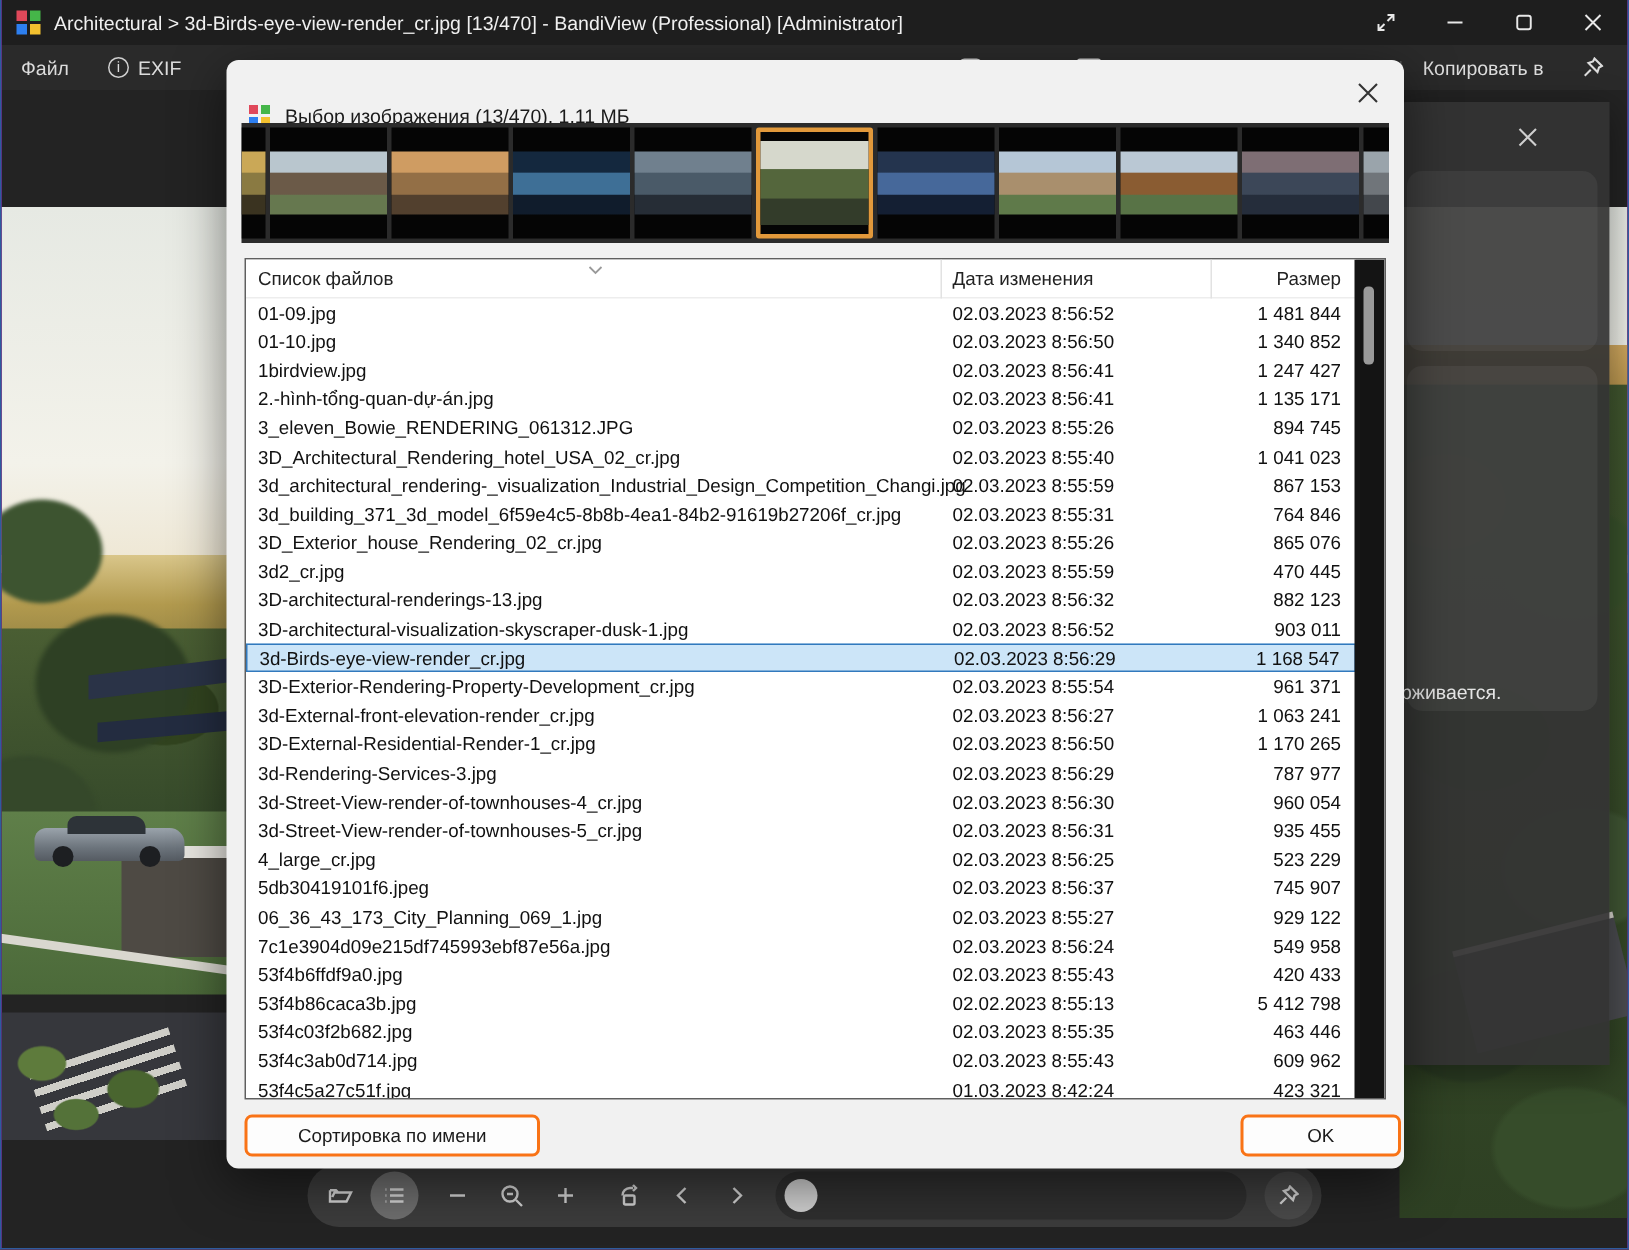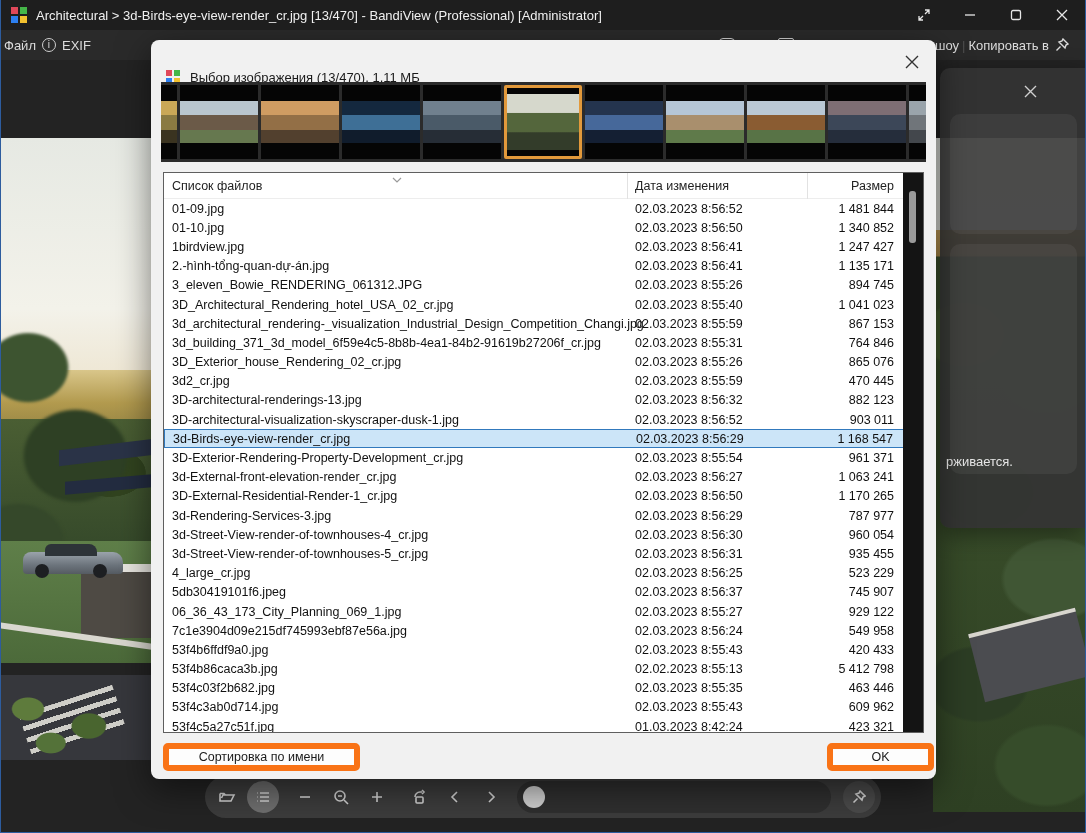--- a/index.html
+++ b/index.html
@@ -13,21 +13,21 @@
   .titlebar{position:absolute;left:0;top:0;width:100%;height:30px;background:#1e1e1e;
     display:flex;align-items:center;color:#f0f0f0;font-size:13px;z-index:30;}
   .appicon{width:16px;height:16px;margin:0 9px 0 10px;display:grid;grid-template-columns:7px 7px;grid-template-rows:7px 7px;gap:2px;}
   .appicon i{display:block;}
   .win-controls{margin-left:auto;display:flex;height:100%;}
   .wbtn{width:46px;height:100%;display:flex;align-items:center;justify-content:center;cursor:default;}
   .wbtn svg{stroke:#e8e8e8;stroke-width:1.3;fill:none;}
   
   .menubar{position:absolute;left:0;top:30px;width:100%;height:30px;background:#2a2a2a;
     display:flex;align-items:center;color:#dcdcdc;font-size:13px;z-index:5;}
-  .mitem{padding:0 3px;display:flex;gap:6px;white-space:nowrap;}
+  .mitem{padding:0 13px;display:flex;align-items:center;gap:6px;white-space:nowrap;}
   .msep{color:#4f4f4f;}
   .menu-right{margin-left:auto;display:flex;align-items:center;}
   .ico-info{width:14px;height:14px;border:1px solid #cfcfcf;border-radius:50%;
     font-size:10px;display:flex;align-items:center;justify-content:center;font-style:normal;}
   .ico-hdr{width:16px;height:12px;border:1px solid #cfcfcf;border-radius:4px;display:inline-block;}
   .ico-img{width:16px;height:12px;border:1px solid #cfcfcf;border-radius:2px;position:relative;display:inline-block;}
   .ico-img:after{content:"";position:absolute;left:2px;bottom:1px;border-left:4px solid transparent;border-right:4px solid transparent;border-bottom:5px solid #cfcfcf;}
   .pin-svg{fill:none;stroke:#dcdcdc;stroke-width:1.4;}
   
   .viewer{position:absolute;left:0;top:60px;width:100%;height:773px;background:#232323;overflow:hidden;z-index:1;}
@@ -76,21 +76,21 @@
       radial-gradient(70px 55px at 20% 18%,#4a6232 55%,transparent 60%),
       radial-gradient(85px 65px at 75% 25%,#38512b 55%,transparent 60%),
       radial-gradient(80px 60px at 35% 45%,#2f4424 55%,transparent 60%),
       radial-gradient(90px 70px at 80% 60%,#405634 55%,transparent 60%),
       radial-gradient(85px 65px at 30% 78%,#2c3d24 55%,transparent 60%),
       radial-gradient(90px 70px at 75% 92%,#364c2a 55%,transparent 60%),
       linear-gradient(180deg,#41572f,#2e4023);}
   .right-road{position:absolute;right:0;top:560px;width:110px;height:70px;background:#4b4c50;
     border-top:4px solid #d8d6ce;transform:rotate(-14deg);}
   
-  .sidepanel{position:absolute;right:0;top:68px;width:145px;height:460px;z-index:8;
+  .sidepanel{position:absolute;right:12px;top:68px;width:145px;height:642px;z-index:8;
     background:rgba(52,52,52,0.93);border-radius:10px 0 0 10px;box-shadow:0 6px 24px rgba(0,0,0,.4);margin-left:44px;}
   .sp-close{position:absolute;right:44px;top:12px;width:22px;height:22px;display:flex;align-items:center;justify-content:center;}
   .sp-close svg{stroke:#cfcfcf;stroke-width:1.4;fill:none;}
   .sp-card{position:absolute;left:10px;right:8px;border-radius:10px;background:rgba(255,255,255,0.055);}
   .sp-card1{top:46px;height:120px;}
   .sp-card2{top:176px;height:230px;}
   .sp-text{position:absolute;left:6px;top:386px;color:#e6e6e6;font-size:13px;white-space:nowrap;}
   
   .toolbar{position:absolute;left:204px;top:776px;width:676px;height:42px;z-index:6;
     background:rgba(62,62,62,0.95);border-radius:21px;display:flex;align-items:center;padding:0 6px;gap:4px;}
@@ -126,21 +126,21 @@
   .sortmark svg{stroke:#9a9a9a;stroke-width:1.2;fill:none;}
   .lbody{position:absolute;left:0;top:26px;width:740px;height:535px;overflow:hidden;}
   .row{position:relative;width:100%;height:19.2px;font-size:12.5px;color:#111;display:flex;align-items:center;}
   .row .c-name{position:absolute;left:8px;white-space:nowrap;}
   .row .c-date{position:absolute;left:471px;white-space:nowrap;}
   .row .c-size{position:absolute;right:10px;white-space:nowrap;}
   .row.sel{background:#cce5f8;border:1px solid #3179bd;}
   .vscroll{position:absolute;right:0;top:0;width:20px;height:100%;background:#141414;}
   .vthumb{position:absolute;left:6px;top:18px;width:7px;height:52px;border-radius:3px;background:#9a9a9a;}
   
-  .dbtn{position:absolute;height:28px;background:#fdfdfd;border:6px solid #f97316;border-radius:5px;
+  .dbtn{position:absolute;height:28px;background:#fdfdfd;border:2px solid #f97316;border-radius:5px;
     font-size:12.5px;color:#1a1a1a;display:flex;align-items:center;justify-content:center;font-family:inherit;}
   .btn-sort{left:12px;top:703px;width:197px;}
   .btn-ok{left:676px;top:703px;width:107px;}
 </style>
 </head>
 <body>
 
 <div class="app">
 
   <div class="titlebar">

